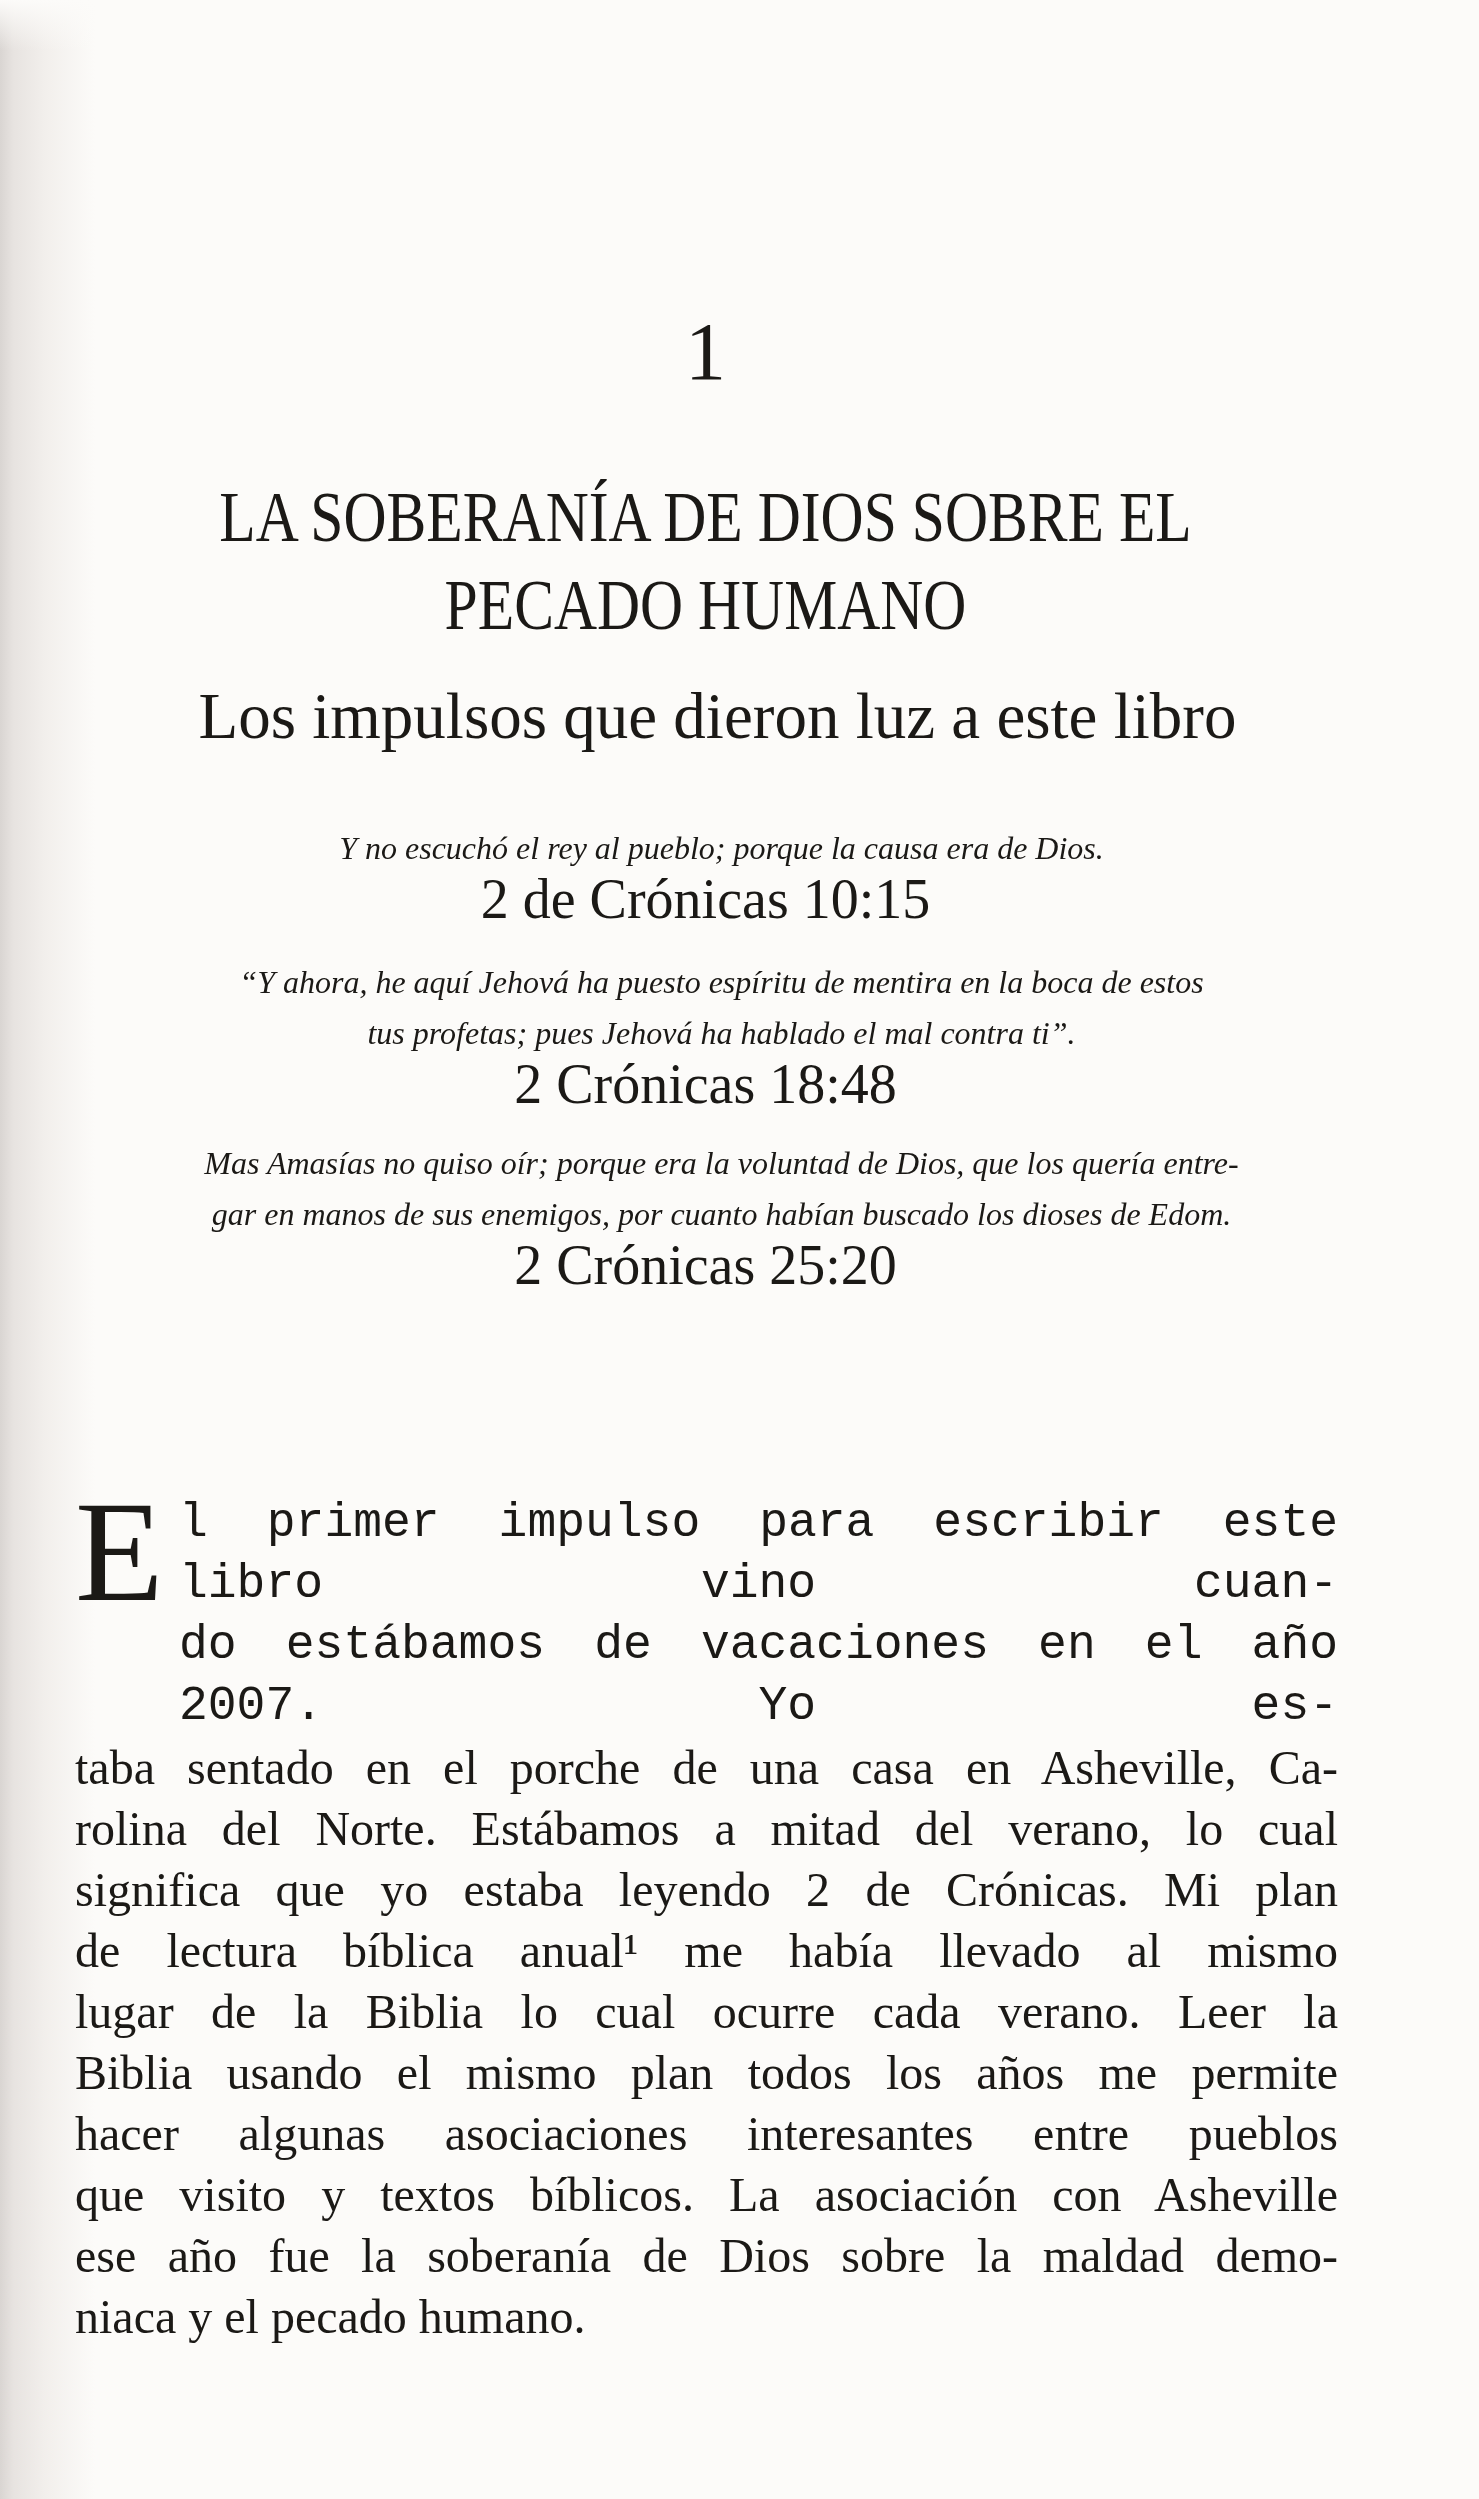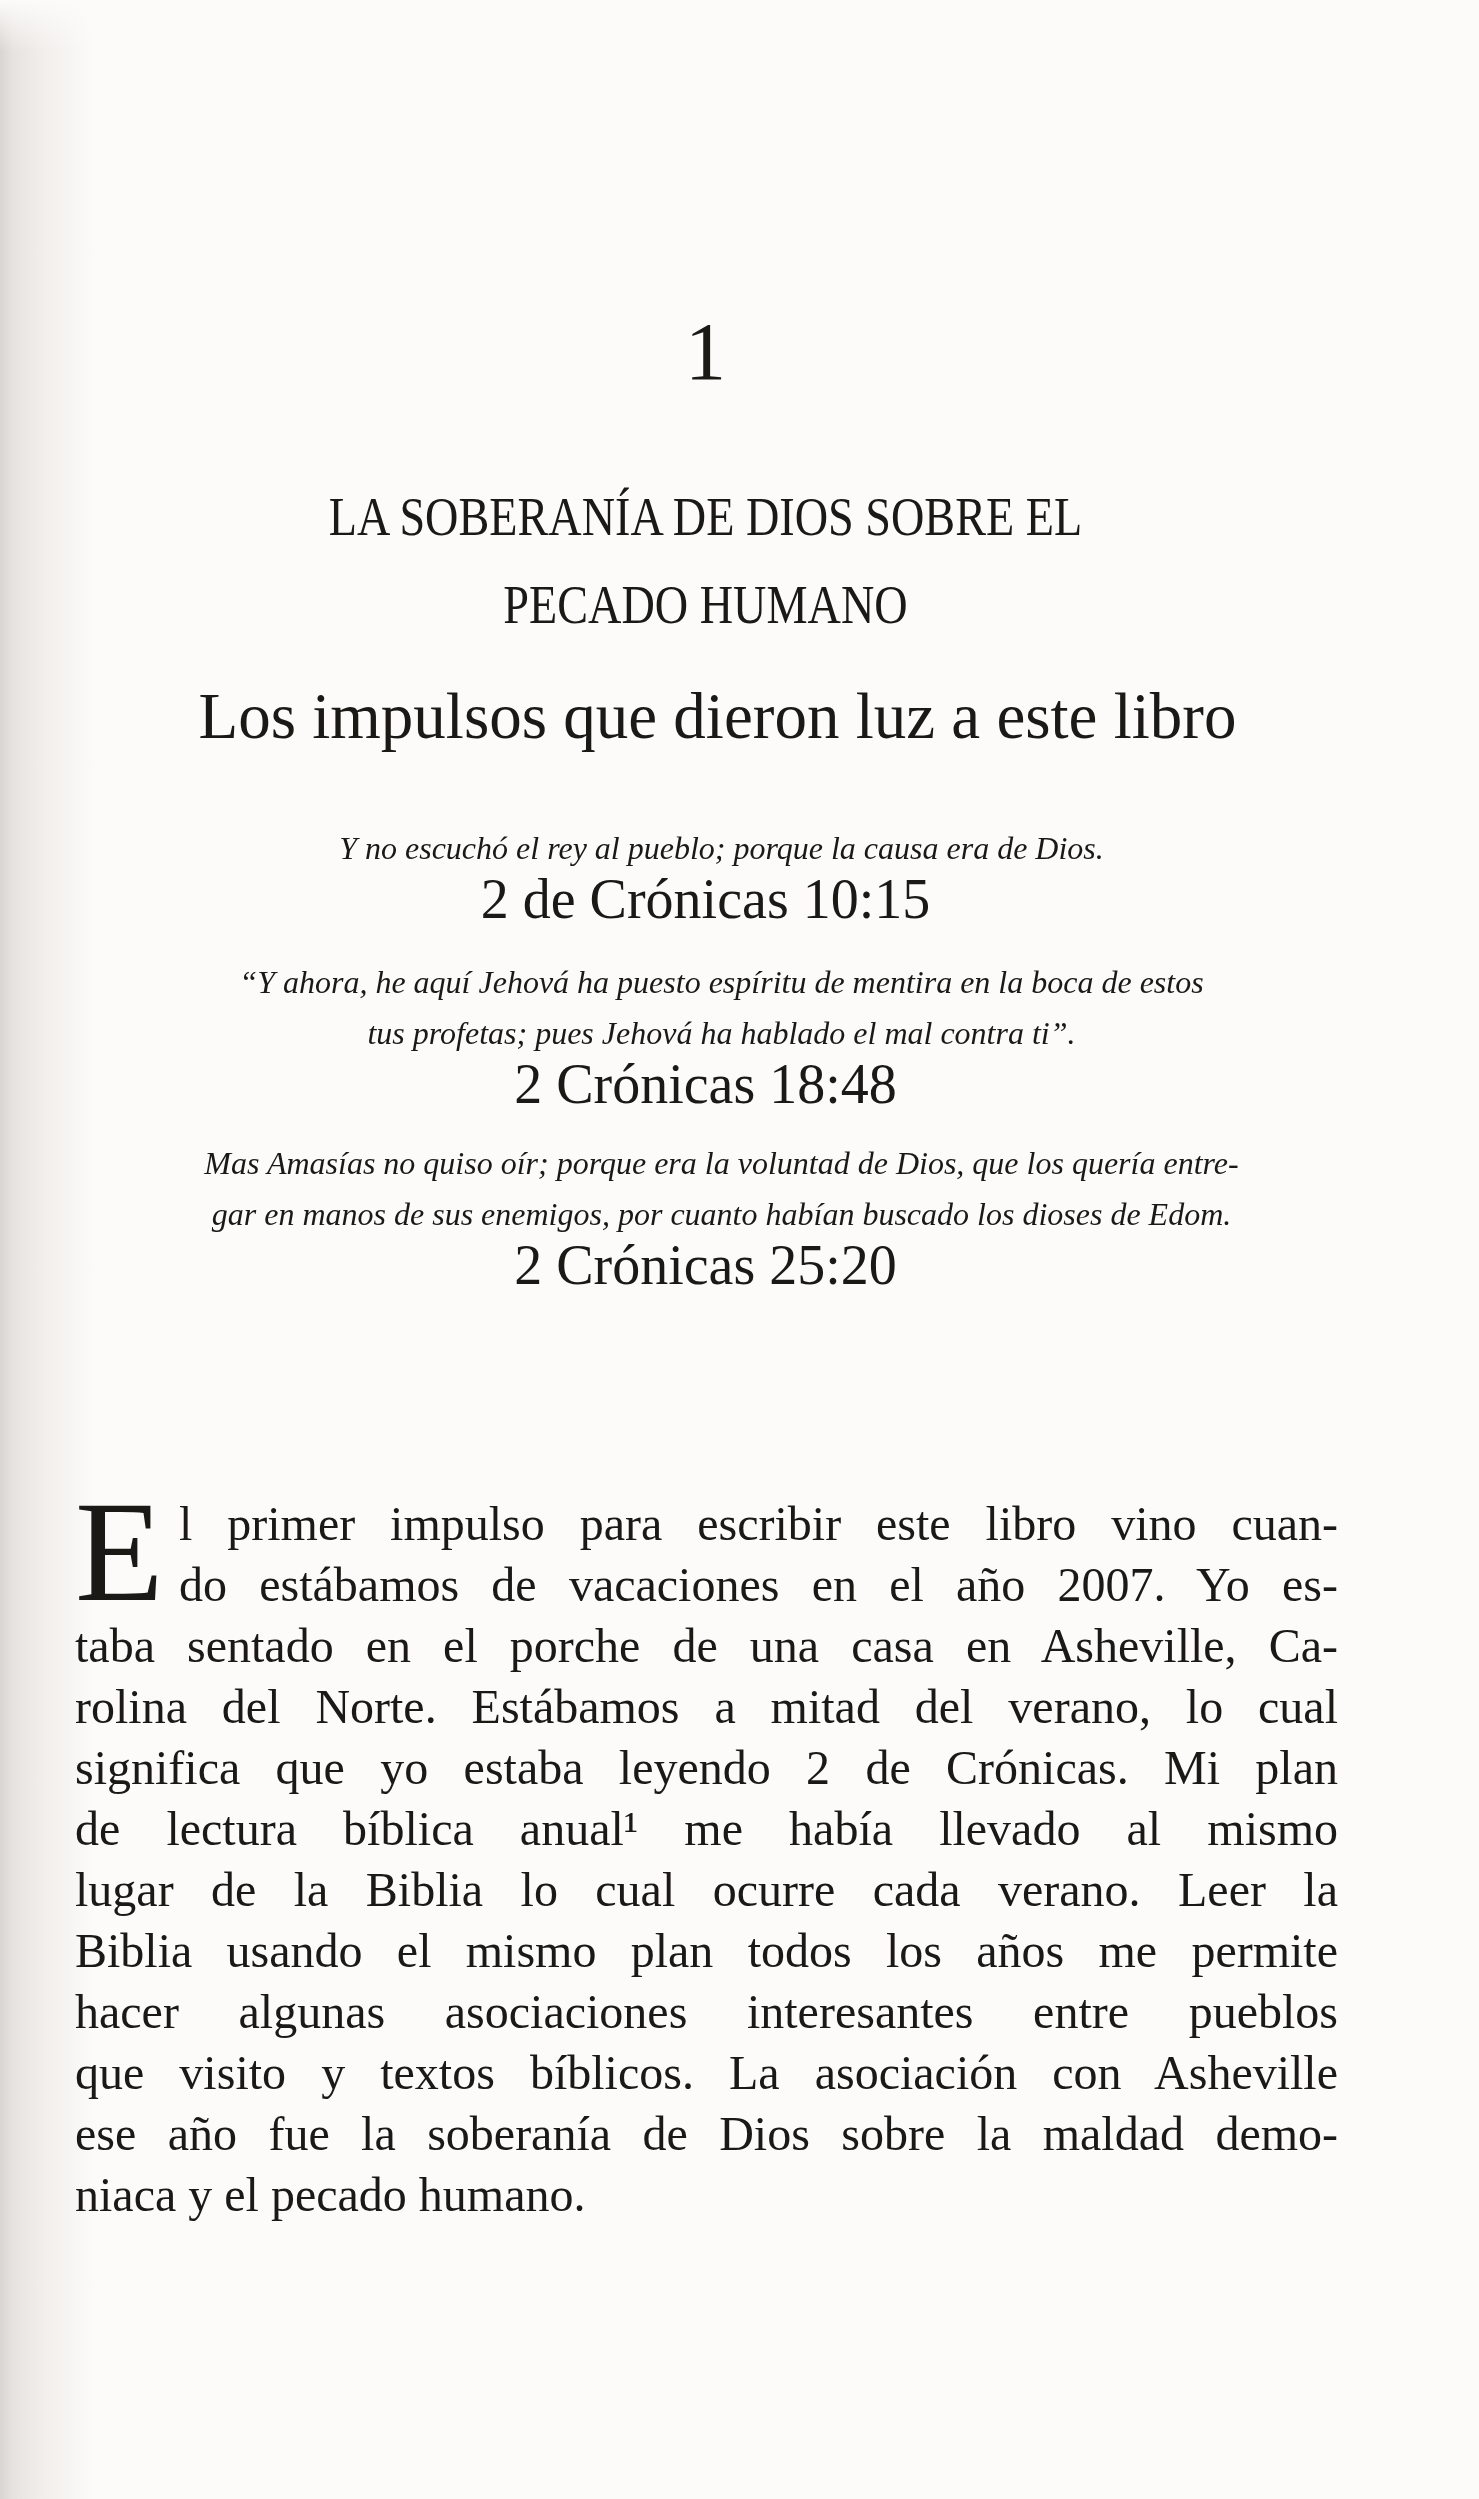--- a/index.html
+++ b/index.html
@@ -46,21 +46,21 @@
     text-align: center;
   }
   .chapter-number {
     top: 311px;
     font-size: 82px;
     line-height: 1;
   }
   .chapter-title {
     top: 473px;
     line-height: 88px;
-    font-size: 55px;
+    font-size: 71px;
     letter-spacing: 0px;
   }
   .title-line {
     transform: scaleX(0.84);
     transform-origin: 50% 50%;
     white-space: nowrap;
   }
   .chapter-subtitle {
     top: 678px;
     font-size: 65px;
@@ -92,20 +92,21 @@
     width: 1263px;
     font-size: 48px;
     line-height: 61px;
   }
   .body-line {
     text-align: justify;
     text-align-last: justify;
   }
   .body-line.indent {
     padding-left: 104px;
+    font-family: Liberation Mono, monospace;
   }
   .body-line.final {
     text-align-last: left;
   }
   .drop-cap {
     position: absolute;
     top: -14.5px;
     left: 0;
     font-size: 145px;
     line-height: 1;

